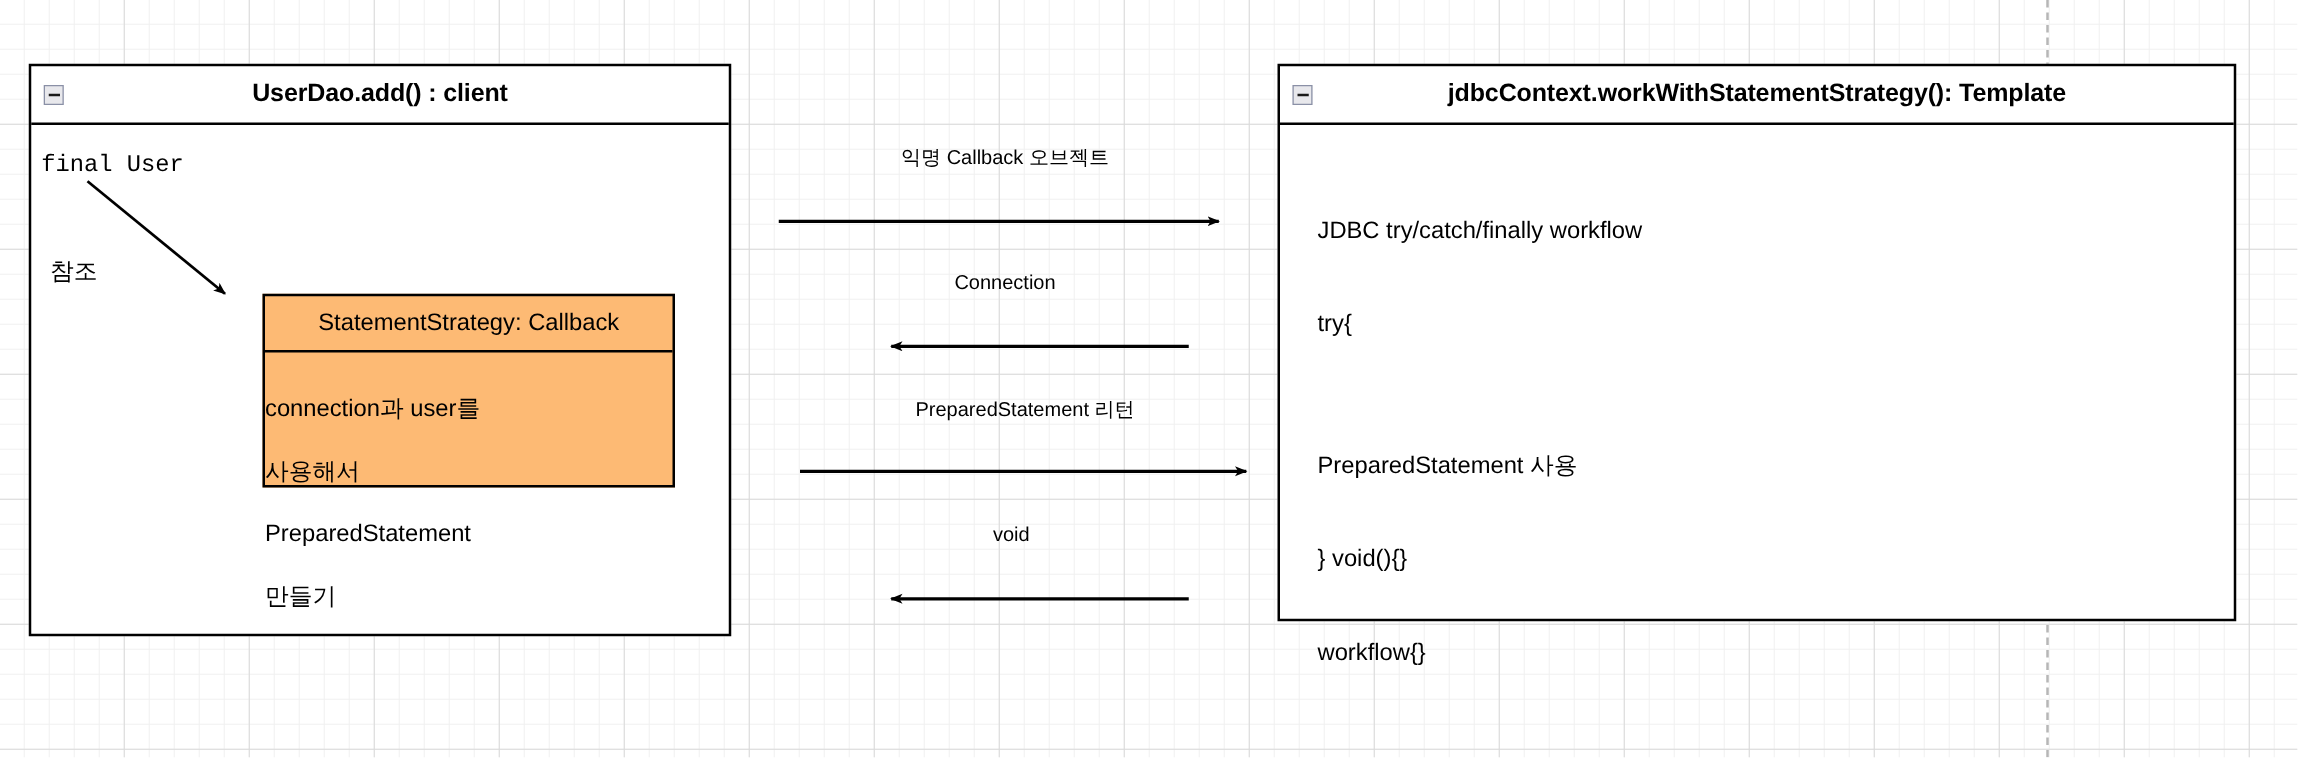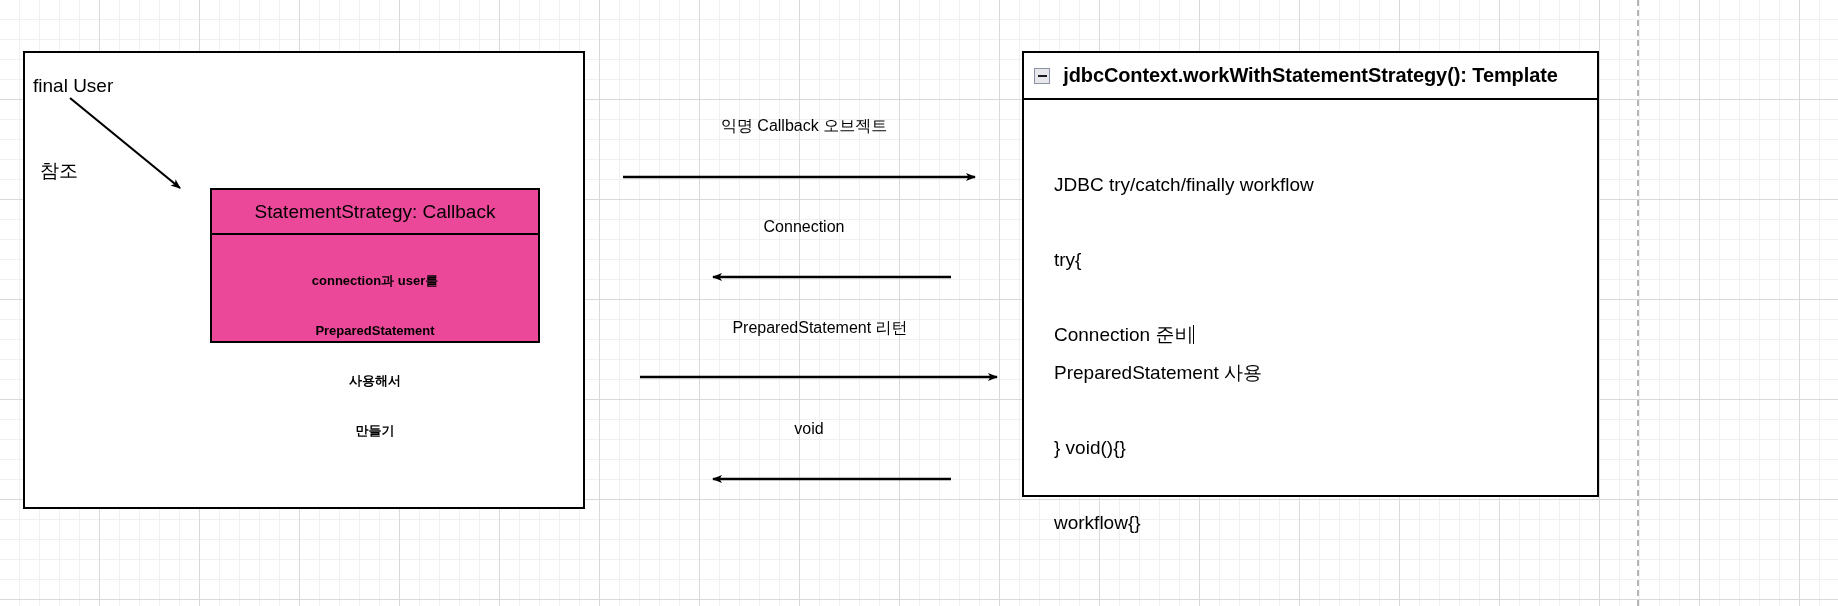--- a/index.html
+++ b/index.html
@@ -98,41 +98,40 @@
     line-height: 25px;
   }
   .free-text.centered {
   }
 
   
   .nested-box {
     position: absolute;
     box-sizing: border-box;
     border: 2.5px solid #000000;
-    background: #ec4899;
+    background: #fdba74;
   }
   .nested-header {
     box-sizing: border-box;
     height: 45px;
     border-bottom: 2.5px solid #000000;
     display: flex;
     align-items: center;
     justify-content: center;
     font-size: 19px;
     color: #000000;
   }
   .nested-body {
     position: relative;
-    text-align: center;
-    font-size: 13px;
+    text-align: left;
+    font-size: 19px;
     line-height: 25px;
     color: #000000;
     padding-top: 8px;
     white-space: pre-line;
-    font-weight: bold;
   }
 
   
   .msg {
     position: absolute;
   }
   .msg-label {
     position: absolute;
     font-size: 16px;
     color: #000000;
@@ -157,61 +156,66 @@
   }
 </style>
 </head>
 <body>
 
 <div id="canvas">
 
   <div class="page-break" style="left:1637px;"></div>
 
   <div class="uml-box" style="left:23px; top:51px; width:562px; height:458px;">
+    <div class="uml-header">
+      <span class="collapse-icon">
+          <i></i>
+        </span>
+      <span class="uml-title">UserDao.add() : client</span>
+    </div>
     <div class="uml-body">
 
-      <div class="free-text" style="left:8px; top:20px;">final User</div>
+      <div class="free-text" style="left:8px; top:20px;font-family:Liberation Mono, monospace;">final User</div>
 
       <div class="free-text" style="left:15px; top:105px;">참조</div>
 
       <svg class="assoc-arrow" style="left:40px; top:40px;" width="140" height="130">
         <defs>
           <marker id="solidArrow" markerWidth="11" markerHeight="11" refX="9" refY="4" orient="auto" markerUnits="userSpaceOnUse">
             <path d="M0,0 L10,4 L0,8 L2.5,4 Z" fill="#000000"></path>
           </marker>
         </defs>
         <line x1="5" y1="5" x2="115" y2="95" stroke="#000000" stroke-width="2.2" marker-end="url(#solidArrow)"></line>
       </svg>
 
       <div class="nested-box" style="left:185px; top:135px; width:330px; height:155px;">
         <div class="nested-header">StatementStrategy: Callback</div>
         <div class="nested-body">
           <div>connection과 user를</div>
+          <div>사용해서</div>
           <div>PreparedStatement</div>
-          <div>사용해서</div>
           <div>만들기</div>
         </div>
       </div>
 
     </div>
   </div>
 
-  <div class="uml-box" style="left:1022px; top:51px; width:577px; height:446px;">
+  <div class="uml-box" style="left:1022px; top:51px; width:767px; height:446px;">
     <div class="uml-header">
       <span class="collapse-icon">
           <i></i>
         </span>
       <span class="uml-title">jdbcContext.workWithStatementStrategy(): Template</span>
     </div>
     <div class="uml-body">
 
       <div class="free-text centered" style="left:30px; top:22px; width:380px;">
         <div>JDBC try/catch/finally workflow</div>
         <div>try{</div>
-        <div><span>Connection 준비</span><span class="caret"></span></div>
       </div>
 
       <div class="free-text centered" style="left:30px; top:210px; width:380px;">
         <div>PreparedStatement 사용</div>
         <div>} void(){}</div>
         <div>workflow{}</div>
       </div>
 
     </div>
   </div>

